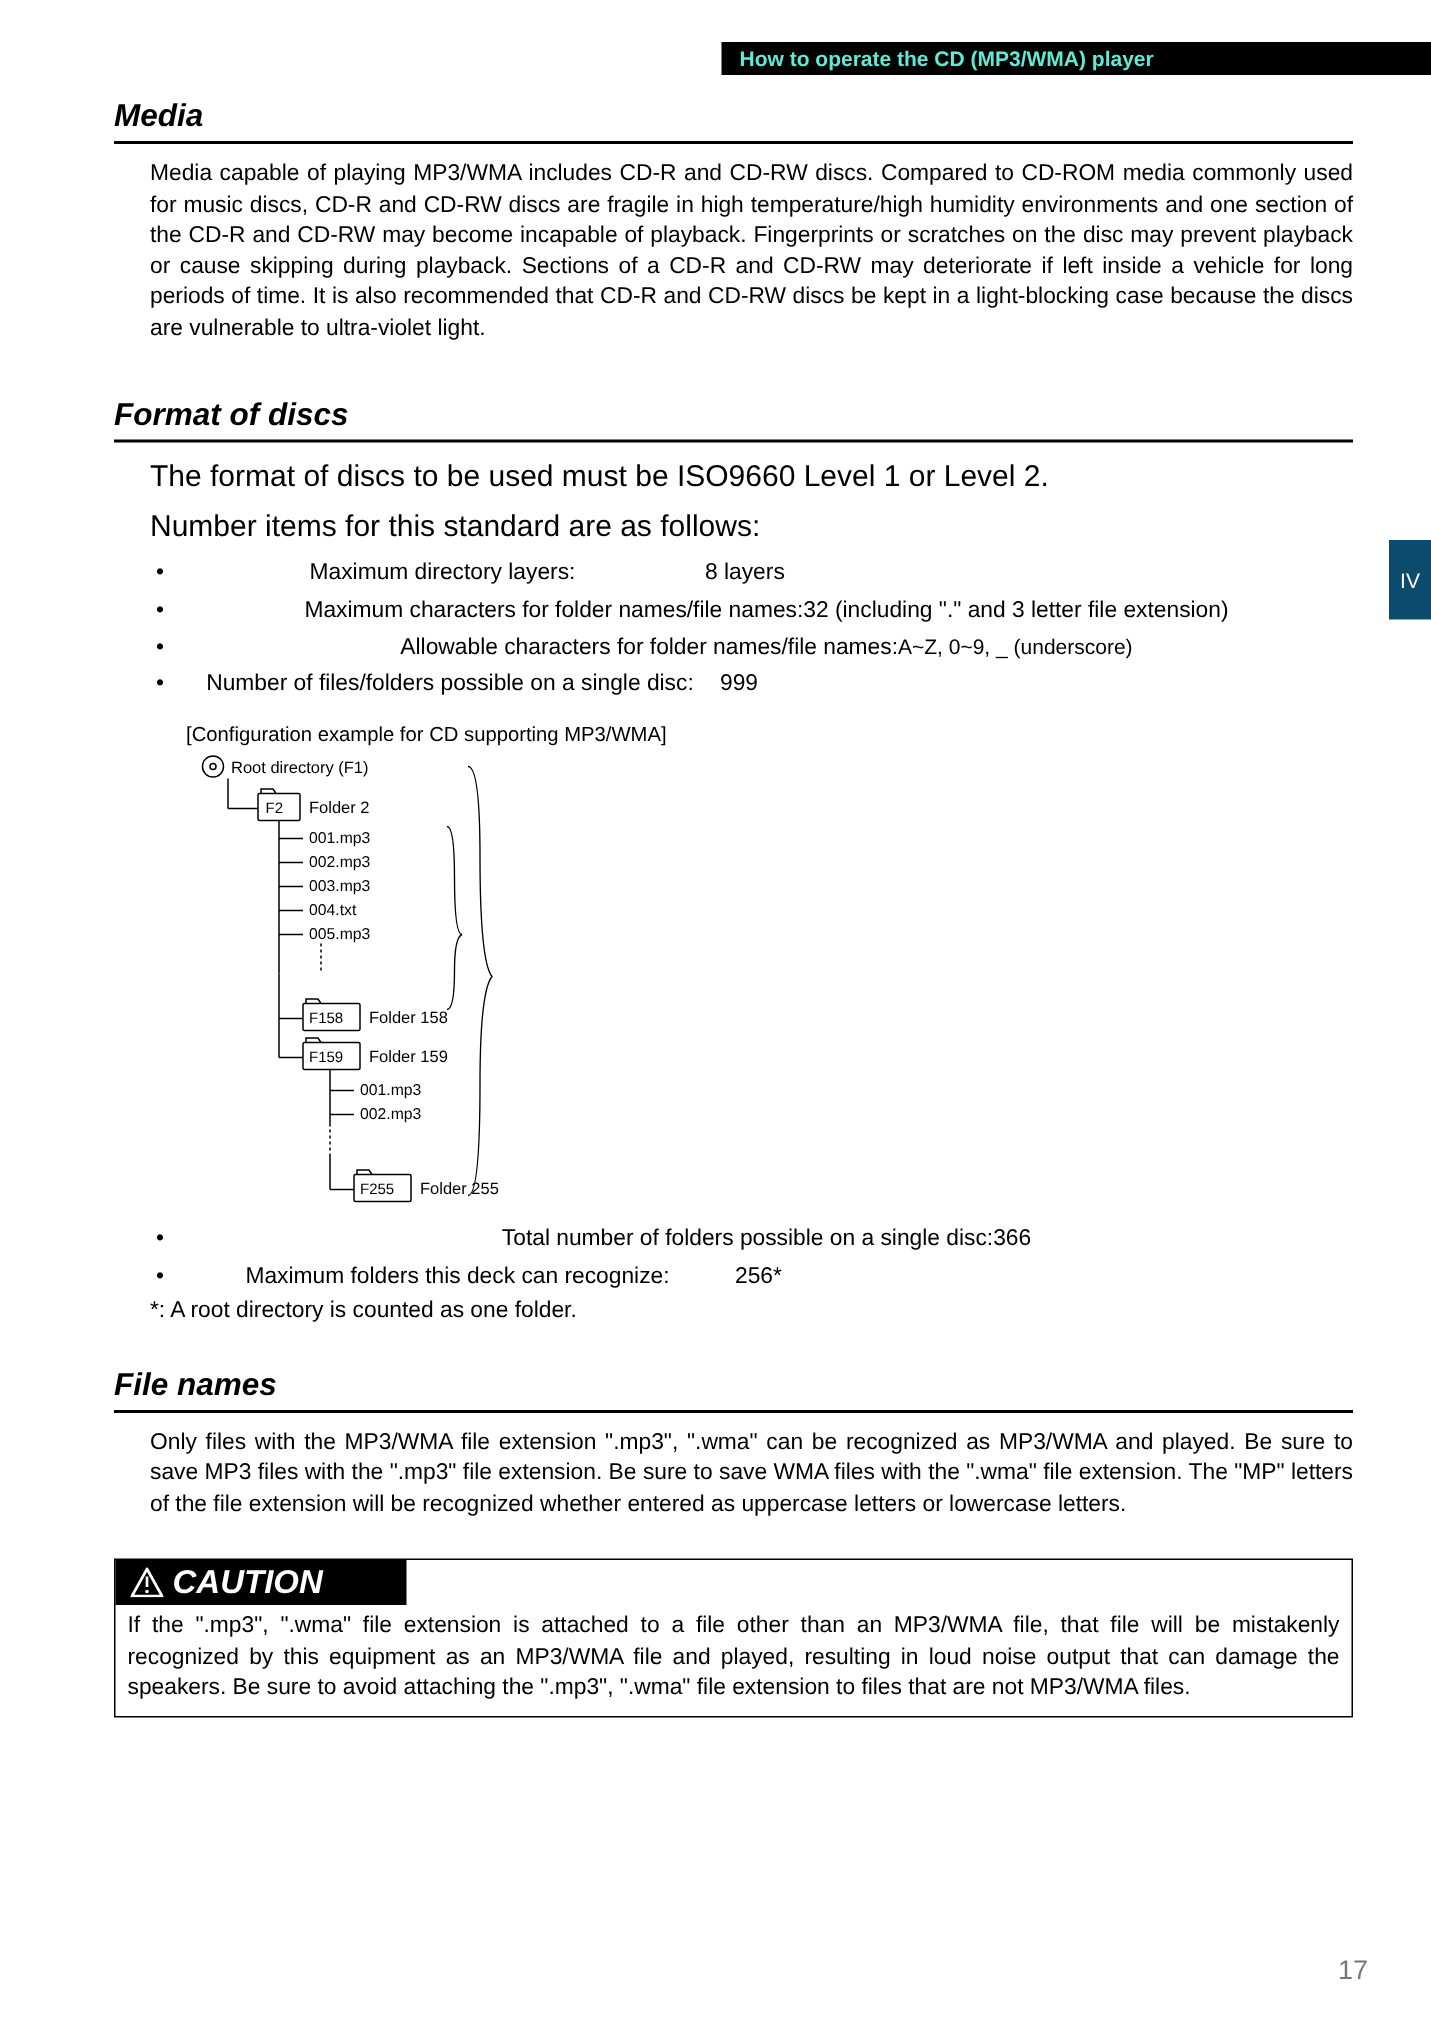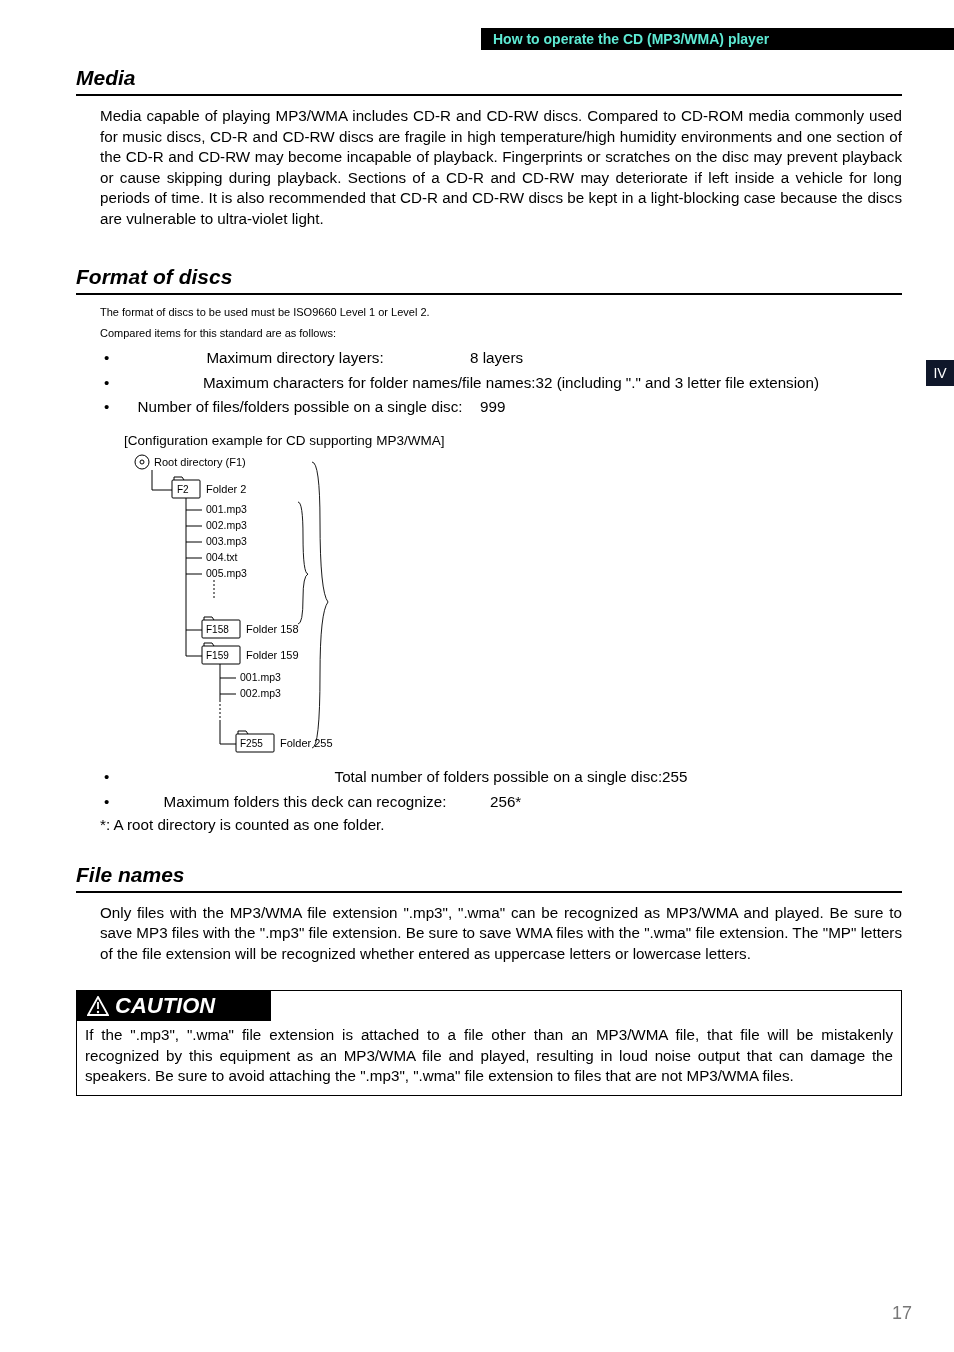--- a/index.html
+++ b/index.html
@@ -23,22 +23,22 @@
     font-size: 14px;
     display: flex;
     align-items: center;
     padding-left: 12px;
   }
   .side-tab {
     position: absolute;
     right: 0;
     top: 360px;
     width: 28px;
-    height: 26px;
-    background: #0f172a;
+    height: 53px;
+    background: #0c4a6e;
     color: #fff;
     font-size: 14px;
     display: flex;
     align-items: center;
     justify-content: center;
   }
   .content {
     position: absolute;
     left: 82px;
     top: 62px;
@@ -62,21 +62,21 @@
     width: 826px;
   }
   .body-text {
     font-size: 15.2px;
     line-height: 1.35;
     text-align: justify;
     margin-left: 18px;
     margin-bottom: 6px;
   }
   .intro-text {
-    font-size: 11px;
+    font-size: 20px;
     line-height: 1.35;
     margin-left: 18px;
     margin-bottom: 6px;
   }
   ul.bullets {
     list-style: none;
     margin-left: 18px;
     margin-top: 4px;
   }
   ul.bullets li {
@@ -173,30 +173,31 @@
 
   <div class="sec-title">Media</div>
   <hr class="sec-rule">
   <p class="body-text">Media capable of playing MP3/WMA includes CD-R and CD-RW discs. Compared to CD-ROM media commonly used for music discs, CD-R and CD-RW discs are fragile in high temperature/high humidity environments and one section of the CD-R and CD-RW may become incapable of playback. Fingerprints or scratches on the disc may prevent playback or cause skipping during playback. Sections of a CD-R and CD-RW may deteriorate if left inside a vehicle for long periods of time. It is also recommended that CD-R and CD-RW discs be kept in a light-blocking case because the discs are vulnerable to ultra-violet light.</p>
 
   <div class="spacer-md"></div>
 
   <div class="sec-title">Format of discs</div>
   <hr class="sec-rule">
   <p class="intro-text">The format of discs to be used must be ISO9660 Level 1 or Level 2.</p>
-  <p class="intro-text">Compared items for this standard are as follows:</p>
+  <p class="intro-text">Number items for this standard are as follows:</p>
 
   <ul class="bullets">
     <li>
         <div class="kv-row">
           <span class="kv-label">Maximum directory layers:</span>
           <span class="kv-val">8 layers</span>
         </div>
       </li>
     <li><span>Maximum characters for folder names/file names:</span><span>32 (including "." and 3 letter file extension)</span></li>
+    <li><span>Allowable characters for folder names/file names:</span><span style="font-size:14px">A~Z, 0~9, _ (underscore)</span></li>
     <li>
         <div class="kv-row">
           <span class="kv-label" style="width:360px">Number of files/folders possible on a single disc:</span>
           <span class="kv-val">999</span>
         </div>
       </li>
   </ul>
 
   <div class="config-caption">[Configuration example for CD supporting MP3/WMA]</div>
 
@@ -262,21 +263,21 @@
       <text x="156" y="295" font-size="11">Folder 255</text>
 
       <path d="M188 10 Q196 10 196 70 Q196 140 204 150 Q196 160 196 222 Q196 296 188 296" fill="none" stroke="#000" stroke-width="0.9"></path>
 
       <path d="M174 50 Q179 50 179 84 Q179 122 184 122 Q179 124 179 146 Q179 172 174 172" fill="none" stroke="#000" stroke-width="0.9"></path>
     </svg>
 
   </div>
 
   <ul class="bullets">
-    <li><span>Total number of folders possible on a single disc:</span><span>255</span></li>
+    <li><span>Total number of folders possible on a single disc:</span><span>366</span></li>
     <li>
         <div class="kv-row">
           <span class="kv-label" style="width:370px">Maximum folders this deck can recognize:</span>
           <span class="kv-val">256*</span>
         </div>
       </li>
   </ul>
   <p class="footnote">*: A root directory is counted as one folder.</p>
 
   <div class="spacer-md"></div>

